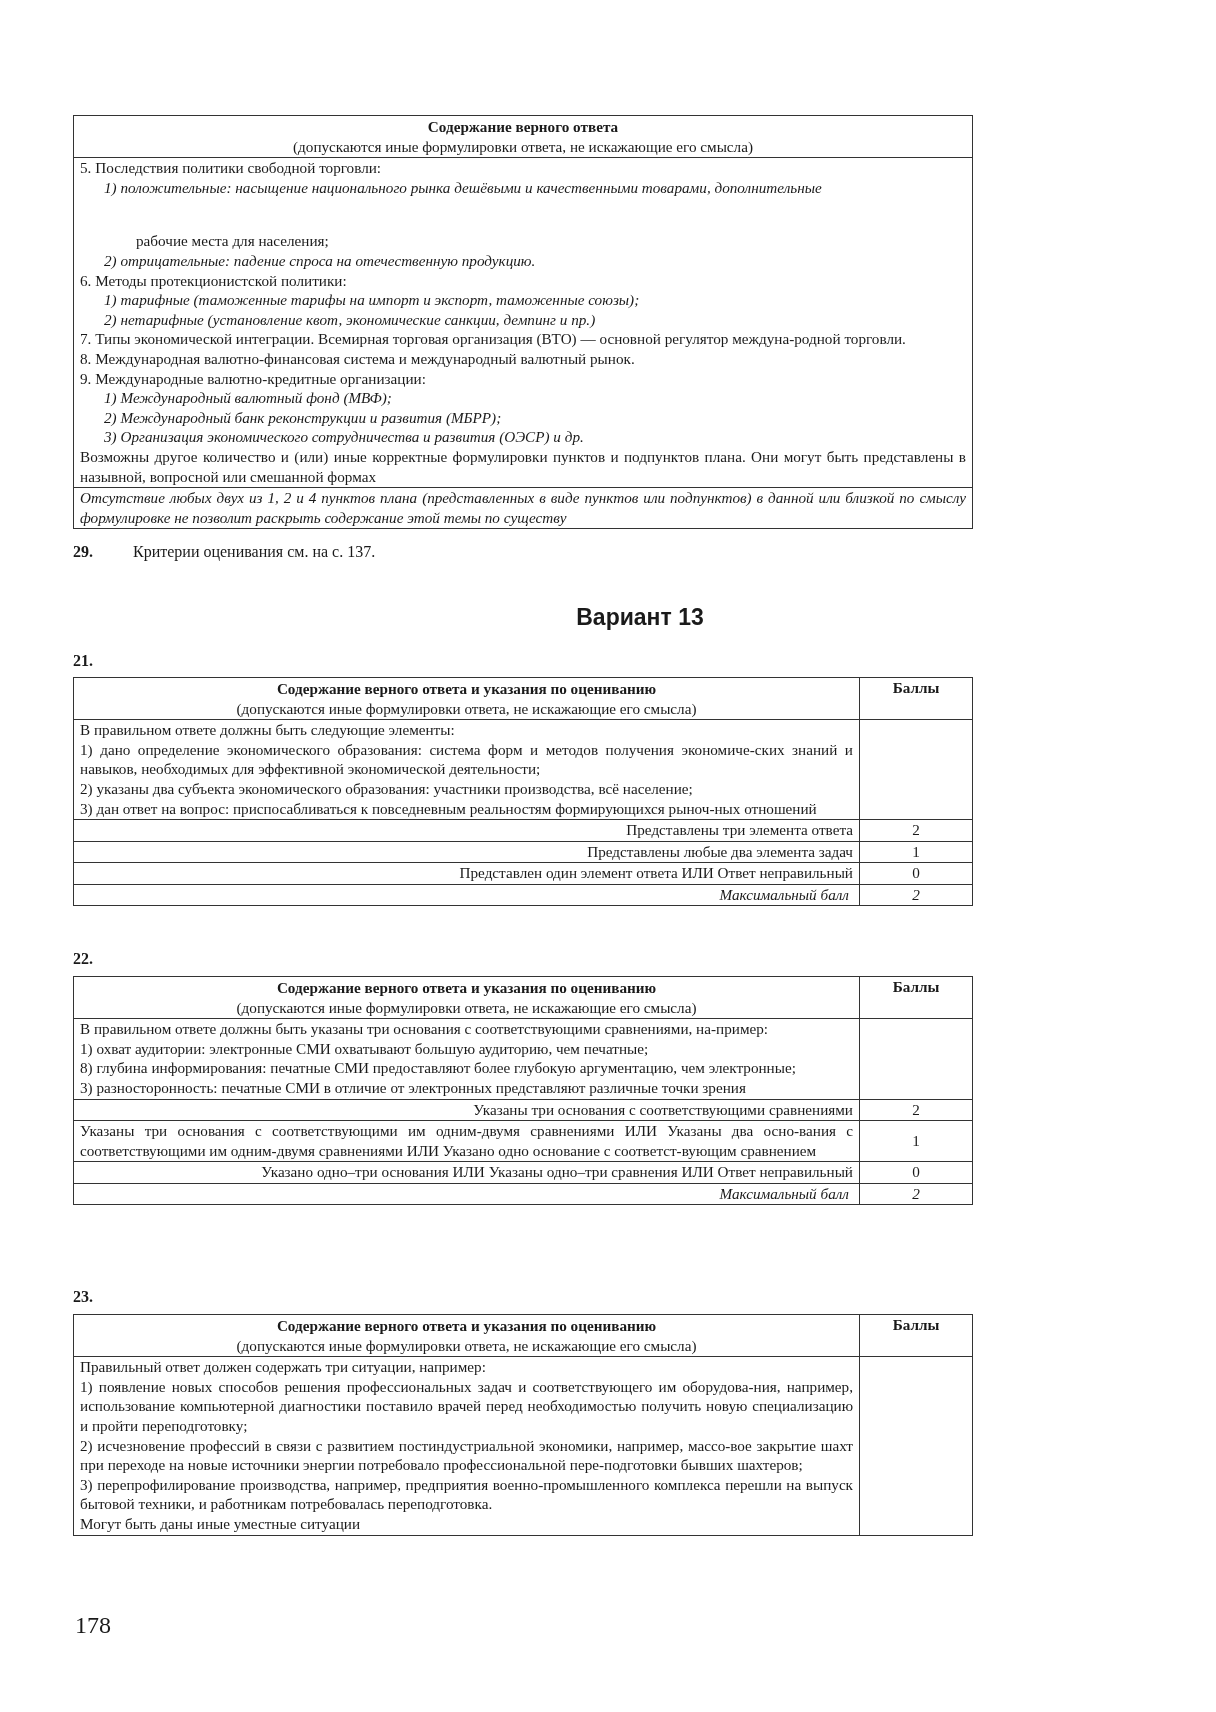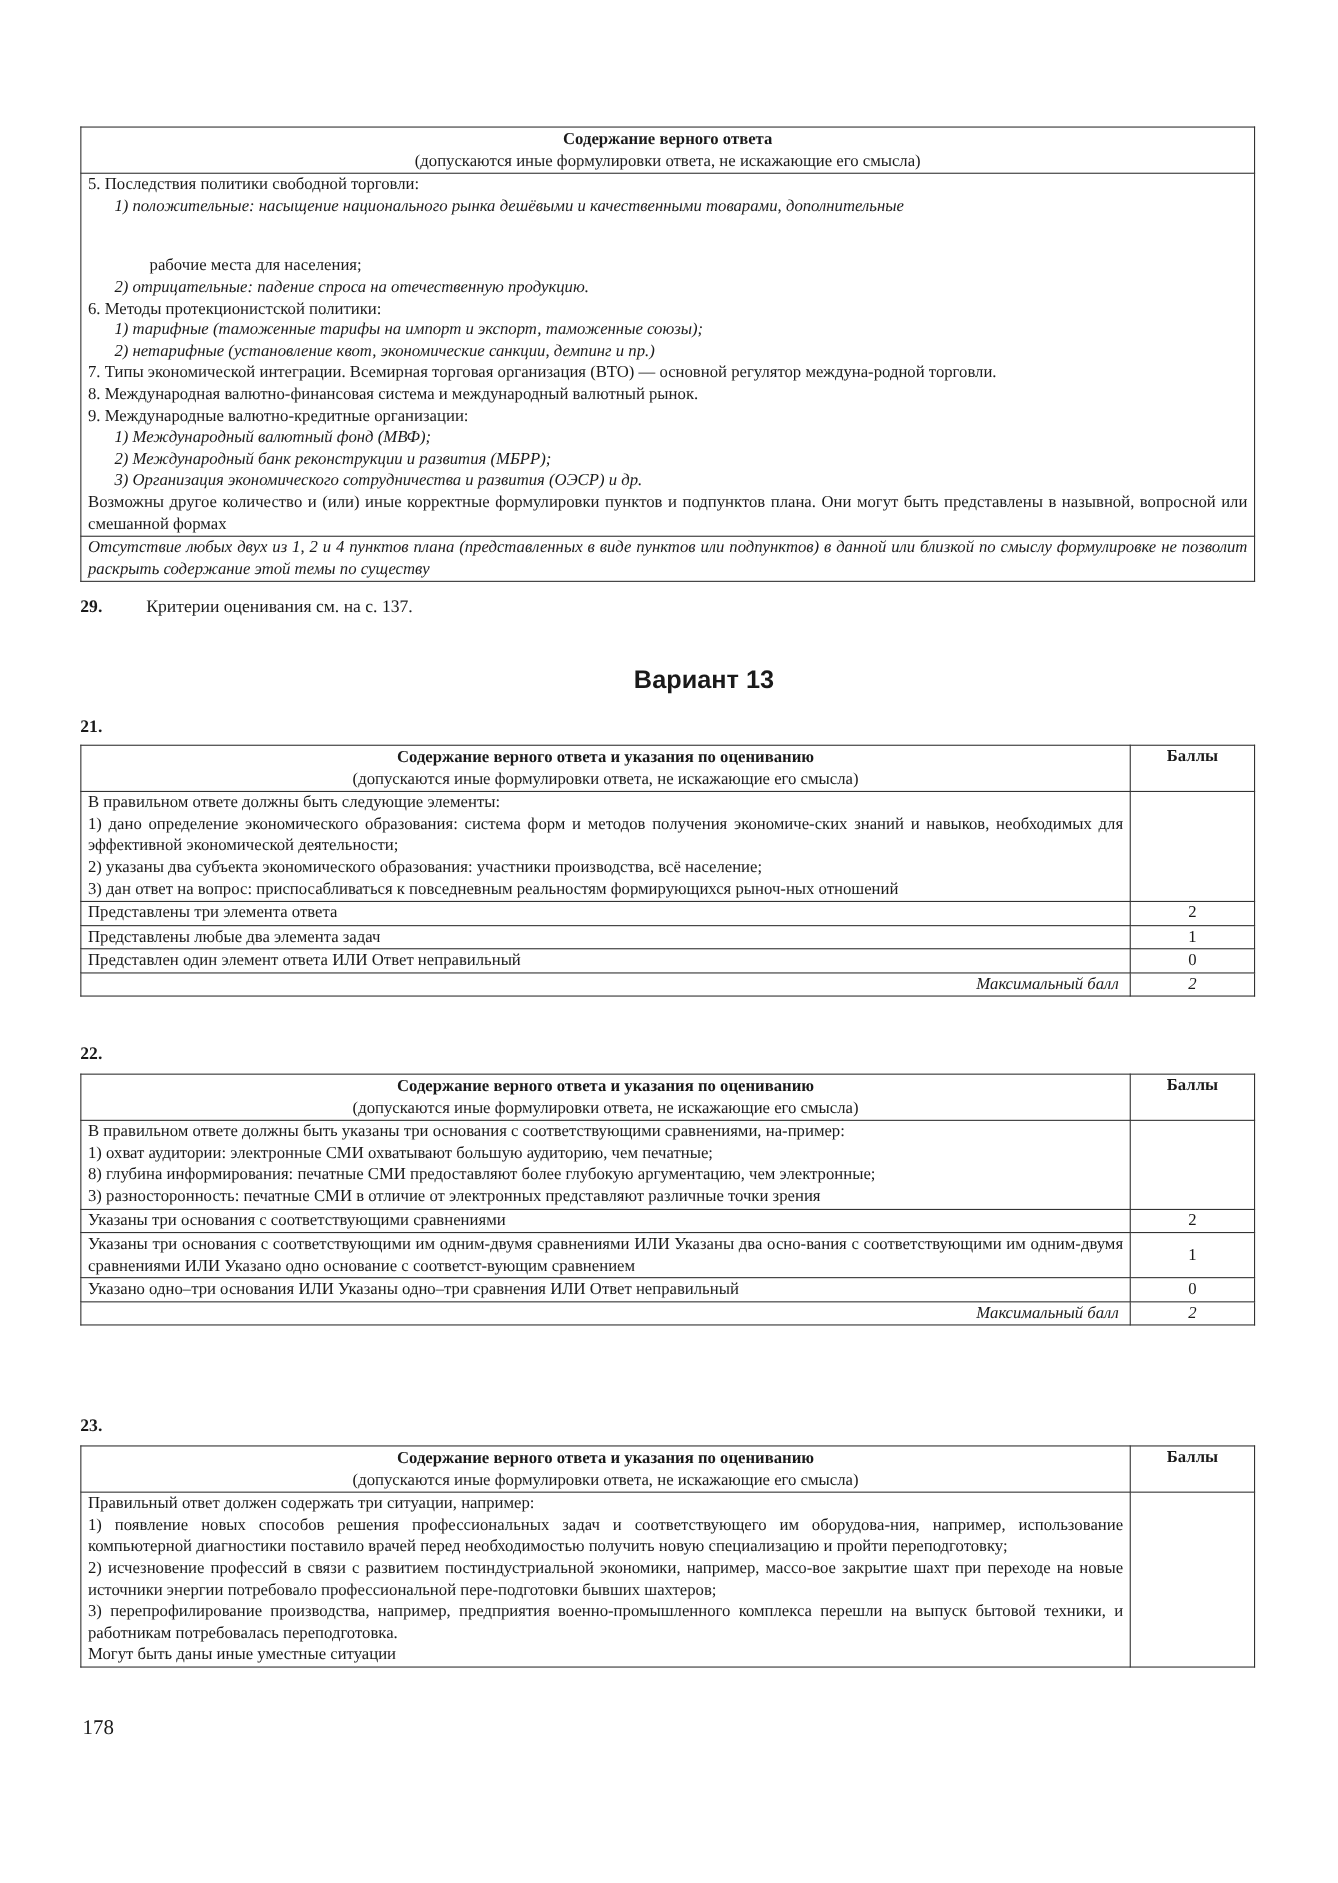--- a/index.html
+++ b/index.html
@@ -2,44 +2,44 @@
 <html><head>
 <meta charset="utf-8">
 <style>
   html, body { margin: 0; padding: 0; background: #ffffff; }
   body {
     width: 1216px; height: 1712px; position: relative; overflow: hidden;
     font-family: "Liberation Serif", "DejaVu Serif", serif;
     color: #1a1a1a;
   }
   .tbl {
-    position: absolute; left: 73px; width: 1068px;
+    position: absolute; left: 73px; width: 900px;
     border: 1.5px solid #222; border-collapse: collapse;
     font-size: 15.2px; line-height: 19.6px; padding-left: 16px;
   }
   .tbl td { border: 1.2px solid #333; vertical-align: top; padding: 0 6px; }
   .hdr { text-align: center; padding: 1px 6px 1px 6px !important; }
   .hdr .b { font-weight: bold; }
-  .body-cell { padding: 0 6px 1px 6px !important; }
+  .body-cell { padding: 0 6px 1px 6px !important; text-align: right; }
   .ind { padding-left: 24px; font-style: italic; }
   .ind2 { padding-left: 56px; margin-top: 34px; }
   .justify { text-align: justify; text-align-last: left; }
   .ital { font-style: italic; text-align: justify; text-align-last: left; margin-top: 36px; }
   .score { text-align: center; width: 100px; }
   .scoreh { text-align: center; font-weight: bold; width: 100px; vertical-align: top; }
   .maxrow td.lab { text-align: right; font-style: italic; padding-right: 10px; }
   .maxrow td.val { font-style: italic; text-align: center; }
   .qnum { position: absolute; left: 73px; font-weight: bold; font-size: 16px; }
   .note29 { position: absolute; left: 73px; top: 543px; font-size: 16px; }
   .note29 .n { font-weight: bold; display: inline-block; width: 60px; }
   .variant {
     position: absolute; left: 0; width: 1216px; top: 604px; text-align: center;
     font-family: "Liberation Sans", "DejaVu Sans", sans-serif; font-weight: bold; font-size: 23px; padding-left: 32px;
   }
-  .pagenum { position: absolute; left: 75px; top: 1560px; font-size: 19px; }
+  .pagenum { position: absolute; left: 75px; top: 1612px; font-size: 24px; }
   .vmid { vertical-align: middle !important; }
 </style>
 </head>
 <body>
 
 <table class="tbl" style="top:115px;">
   <tbody>
       <tr>
     <td class="hdr">
       <div class="b">Содержание верного ответа</div>

